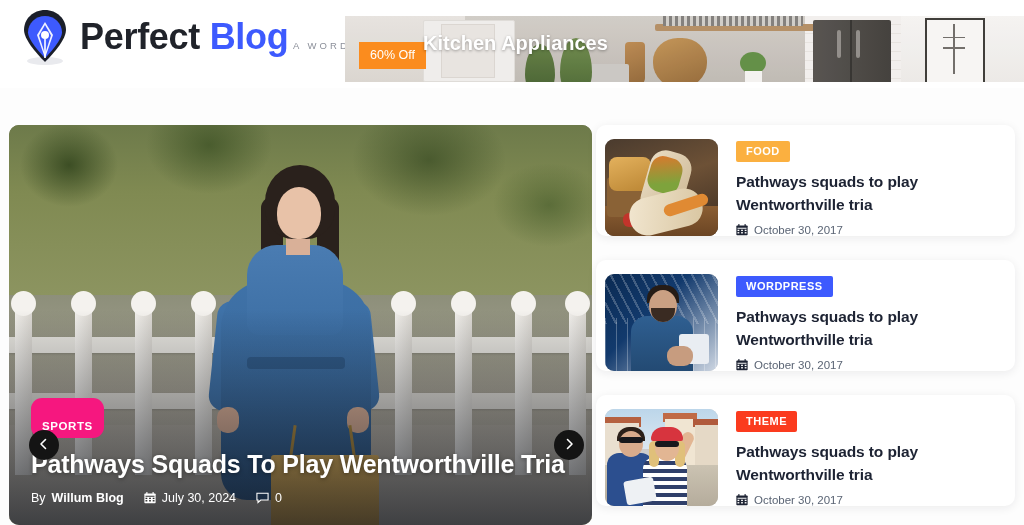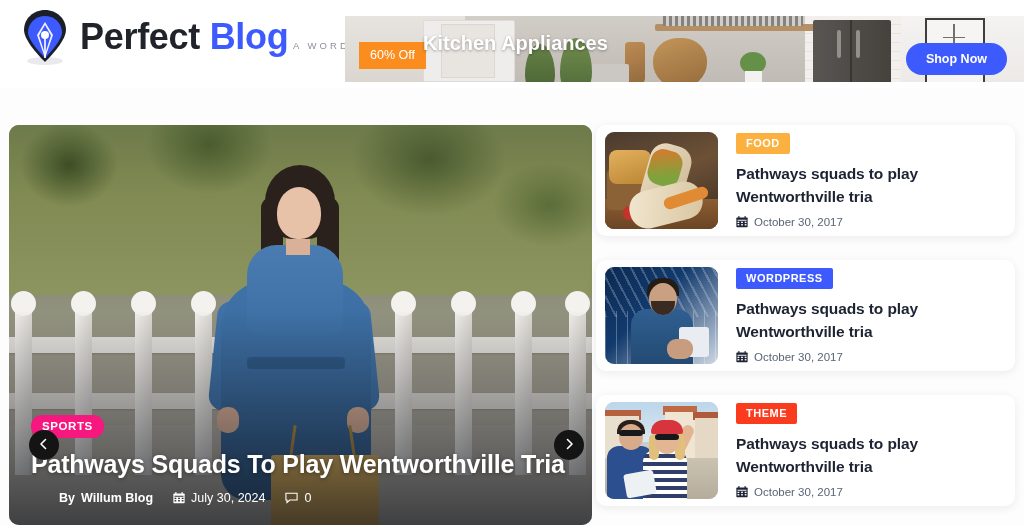--- a/index.html
+++ b/index.html
@@ -137,51 +137,51 @@
   .h-baghandle2 { left:342px; top:300px; width:3px; height:38px; background:#b08b3c; transform:rotate(-8deg); }
   .h-leg { left:276px; top:352px; width:44px; height:48px; background:#e0b79c; }
   .hero-shade {
     position:absolute; left:0; bottom:0; width:583px; height:215px;
     background: linear-gradient(180deg, rgba(12,16,24,0) 0%, rgba(12,16,24,0.30) 42%, rgba(12,16,24,0.72) 100%);
   }
   .hero-caption { position:absolute; left:22px; bottom:20px; right:22px; }
   .cat-chip {
     display:inline-block; background:#f6177f; color:#fff;
     font-size:11.5px; font-weight:bold; letter-spacing:0.6px;
-    padding:5px 11px 6px; border-radius:11px; margin-bottom: 12px;
+    padding:22px 11px 6px; border-radius:11px; margin-bottom: 12px;
   }
   .hero-title {
     color:#ffffff; font-size:25px; font-weight:bold;
     letter-spacing:-0.2px; line-height:1.15; margin-bottom:12px;
     text-shadow:0 1px 4px rgba(0,0,0,.4);
   }
   .hero-meta {
     display:flex; align-items:center; gap:20px;
     color:#ffffff; font-size:12.5px;
   }
   .hero-meta .m { display:flex; align-items:center; gap:6px; white-space:nowrap; }
-  .hero-meta .by { font-weight:bold;margin-left:28px; }
+  .hero-meta .by { font-weight:normal; }
   .hero-meta .author { font-weight:bold; }
 
   .nav-btn {
     position:absolute; top:305px; width:30px; height:30px;
     border-radius:50%; background:#141414; border:none;
     display:flex; align-items:center; justify-content:center;
     cursor:pointer; color:#fff;
   }
   .nav-prev { left:20px; }
   .nav-next { left:545px; }
 
   
   .side { position:absolute; left:596px; top:125px; width:419px; }
   .pcard {
     position:relative; background:#ffffff; border-radius:10px;
     box-shadow:0 2px 10px rgba(20,25,40,0.08);
     height:111px; margin-bottom:24px;
-    display:flex; align-items:center; padding-left:9px;
+    display:flex; align-items:flex-end; padding-left:9px;
   }
   .pcard:last-child { margin-bottom:0; }
   .thumb {
     width:113px; height:97px; border-radius:9px; overflow:hidden;
     flex:0 0 auto; position:relative; background:#ccc;
   }
   .t { position:absolute; }
   
   .f-bg { inset:0; background:linear-gradient(160deg,#4a3b2e 0%, #6d5136 45%, #3a2b20 100%); }
   .f-board { left:0; bottom:0; width:113px; height:30px; background:linear-gradient(180deg,#8b5e33,#6b4524); }
@@ -292,21 +292,20 @@
       <div class="bp b-fridgeline"></div>
       <div class="bp b-fridgeh1"></div>
       <div class="bp b-fridgeh2"></div>
       <div class="bp b-wallR"></div>
       <div class="bp b-frame"></div>
       <div class="bp b-tree"></div>
       <div class="banner-veil"></div>
     </div>
     <div class="badge-off">60% Off</div>
     <div class="banner-title">Kitchen Appliances</div>
-    <button class="shop-now">Shop Now</button>
   </div>
 
   <div class="hero">
     <div class="hero-photo">
       <div class="h h-sky"></div>
       <div class="h h-foliage"></div>
       <div class="h h-ground"></div>
       <div class="h h-path"></div>
       <div class="h h-rail1"></div>
       <div class="h h-rail2"></div>

